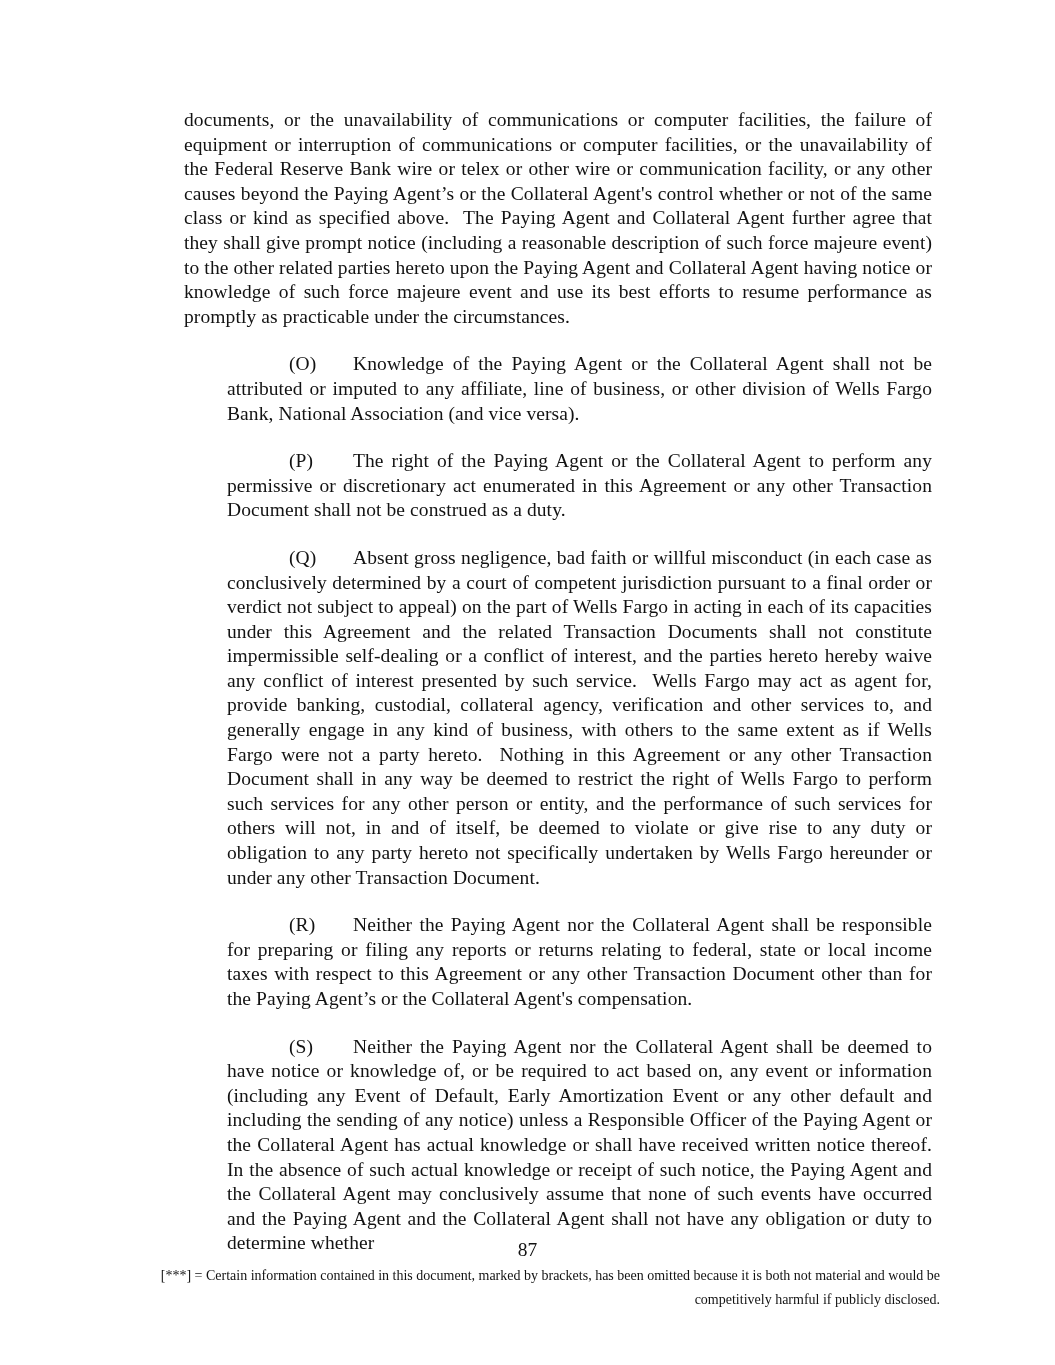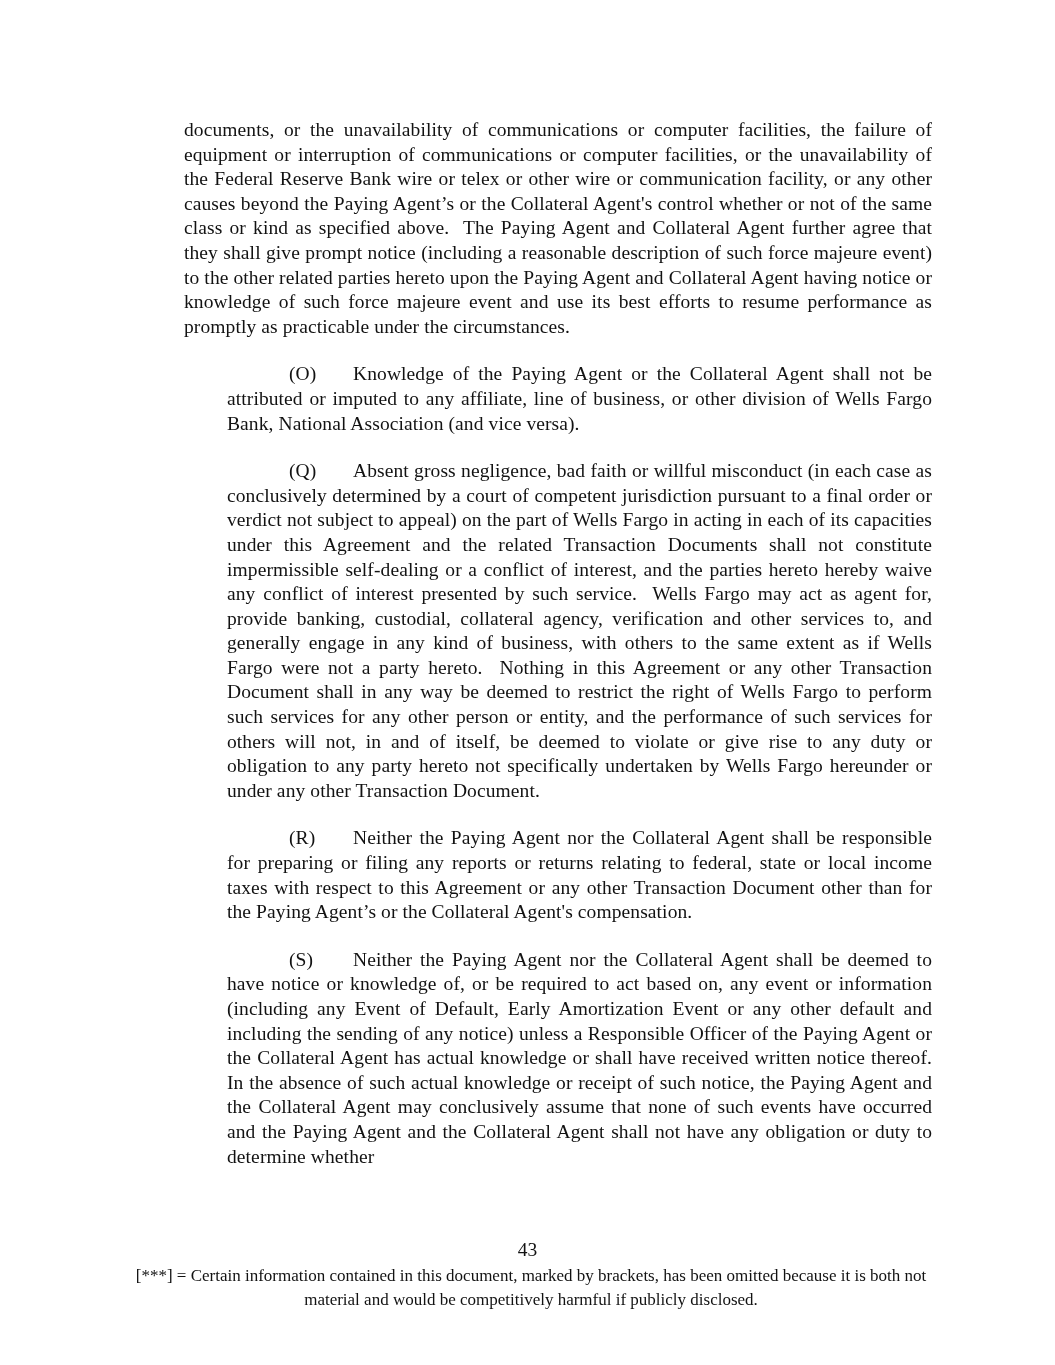--- a/index.html
+++ b/index.html
@@ -11,21 +11,21 @@
     position: relative;
     width: 1055px;
     height: 1365px;
     background: #ffffff;
     overflow: hidden;
     font-family: "Liberation Serif", "DejaVu Serif", serif;
     color: #121212;
   }
   .body-text {
     position: absolute;
-    top: 118px;
+    top: 108px;
     left: 184px;
     width: 748px;
   }
   .para {
     margin: 0 0 23px 0;
     font-size: 19.5px;
     line-height: 24.6px;
     text-align: justify;
     letter-spacing: 0.1px;
   }
@@ -45,42 +45,43 @@
     width: 1055px;
     text-align: center;
     font-size: 19.5px;
     line-height: 24px;
   }
   .footnote {
     position: absolute;
     top: 1264px;
     left: 122px;
     width: 818px;
-    font-size: 17px;
+    font-size: 14px;
     line-height: 24px;
-    text-align: center;
+    text-align: right;
   }
 </style>
 </head>
 <body>
 
 <div class="page">
 
   <div class="body-text">
 
     <p class="para"><span>documents, or the unavailability of communications or computer facilities, the failure of equipment or interruption of communications or computer facilities, or the unavailability of the Federal Reserve Bank wire or telex or other wire or communication facility, or any other causes beyond the Paying Agent’s or the Collateral Agent's control whether or not of the same class or kind as specified above.&nbsp; The Paying Agent and Collateral Agent further agree that they shall give prompt notice (including a reasonable description of such force majeure event) to the other related parties hereto upon the Paying Agent and Collateral Agent having notice or knowledge of such force majeure event and use its best efforts to resume performance as promptly as practicable under the circumstances.</span></p>
 
     <p class="para labeled"><span class="plabel">(O)</span><span>Knowledge of the Paying Agent or the Collateral Agent shall not be attributed or imputed to any affiliate, line of business, or other division of Wells Fargo Bank, National Association (and vice versa).</span></p>
 
+    <p class="para labeled"><span class="plabel">(P)</span><span>The right of the Paying Agent or the Collateral Agent to perform any permissive or discretionary act enumerated in this Agreement or any other Transaction Document shall not be construed as a duty.</span></p>
 
     <p class="para labeled"><span class="plabel">(Q)</span><span>Absent gross negligence, bad faith or willful misconduct (in each case as conclusively determined by a court of competent jurisdiction pursuant to a final order or verdict not subject to appeal) on the part of Wells Fargo in acting in each of its capacities under this Agreement and the related Transaction Documents shall not constitute impermissible self-dealing or a conflict of interest, and the parties hereto hereby waive any conflict of interest presented by such service.&nbsp; Wells Fargo may act as agent for, provide banking, custodial, collateral agency, verification and other services to, and generally engage in any kind of business, with others to the same extent as if Wells Fargo were not a party hereto.&nbsp; Nothing in this Agreement or any other Transaction Document shall in any way be deemed to restrict the right of Wells Fargo to perform such services for any other person or entity, and the performance of such services for others will not, in and of itself, be deemed to violate or give rise to any duty or obligation to any party hereto not specifically undertaken by Wells Fargo hereunder or under any other Transaction Document.</span></p>
 
     <p class="para labeled"><span class="plabel">(R)</span><span>Neither the Paying Agent nor the Collateral Agent shall be responsible for preparing or filing any reports or returns relating to federal, state or local income taxes with respect to this Agreement or any other Transaction Document other than for the Paying Agent’s or the Collateral Agent's compensation.</span></p>
 
     <p class="para labeled"><span class="plabel">(S)</span><span>Neither the Paying Agent nor the Collateral Agent shall be deemed to have notice or knowledge of, or be required to act based on, any event or information (including any Event of Default, Early Amortization Event or any other default and including the sending of any notice) unless a Responsible Officer of the Paying Agent or the Collateral Agent has actual knowledge or shall have received written notice thereof. In the absence of such actual knowledge or receipt of such notice, the Paying Agent and the Collateral Agent may conclusively assume that none of such events have occurred and the Paying Agent and the Collateral Agent shall not have any obligation or duty to determine whether</span></p>
 
   </div>
 
-  <div class="page-number">43</div>
+  <div class="page-number">87</div>
 
   <div class="footnote">[***] = Certain information contained in this document, marked by brackets, has been omitted because it is both not material and would be competitively harmful if publicly disclosed.</div>
 
 </div>
 
 </body></html>

